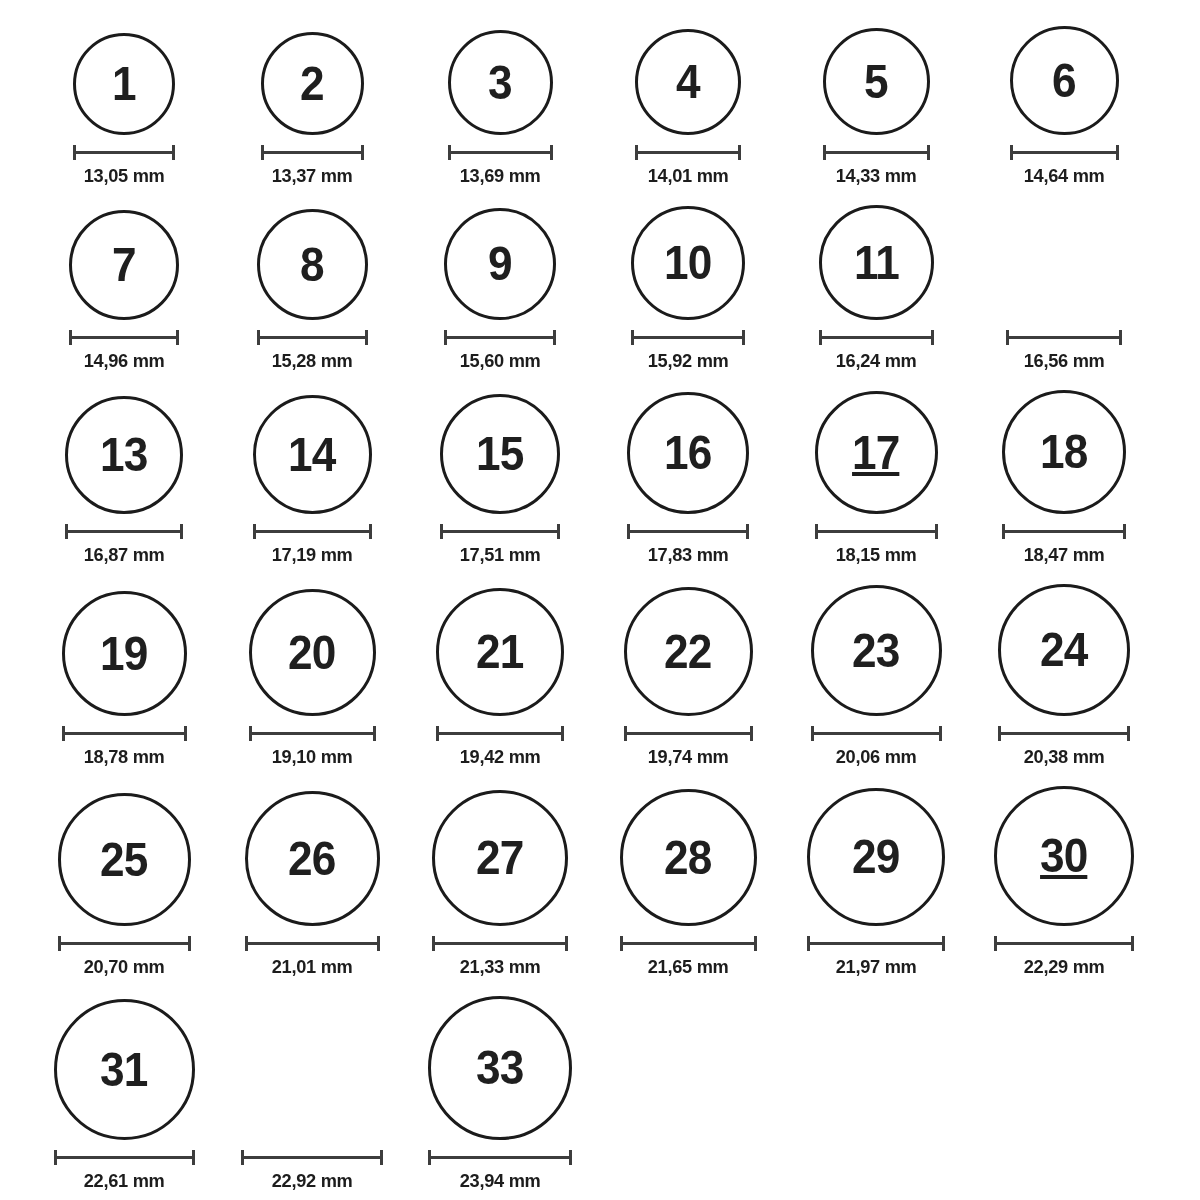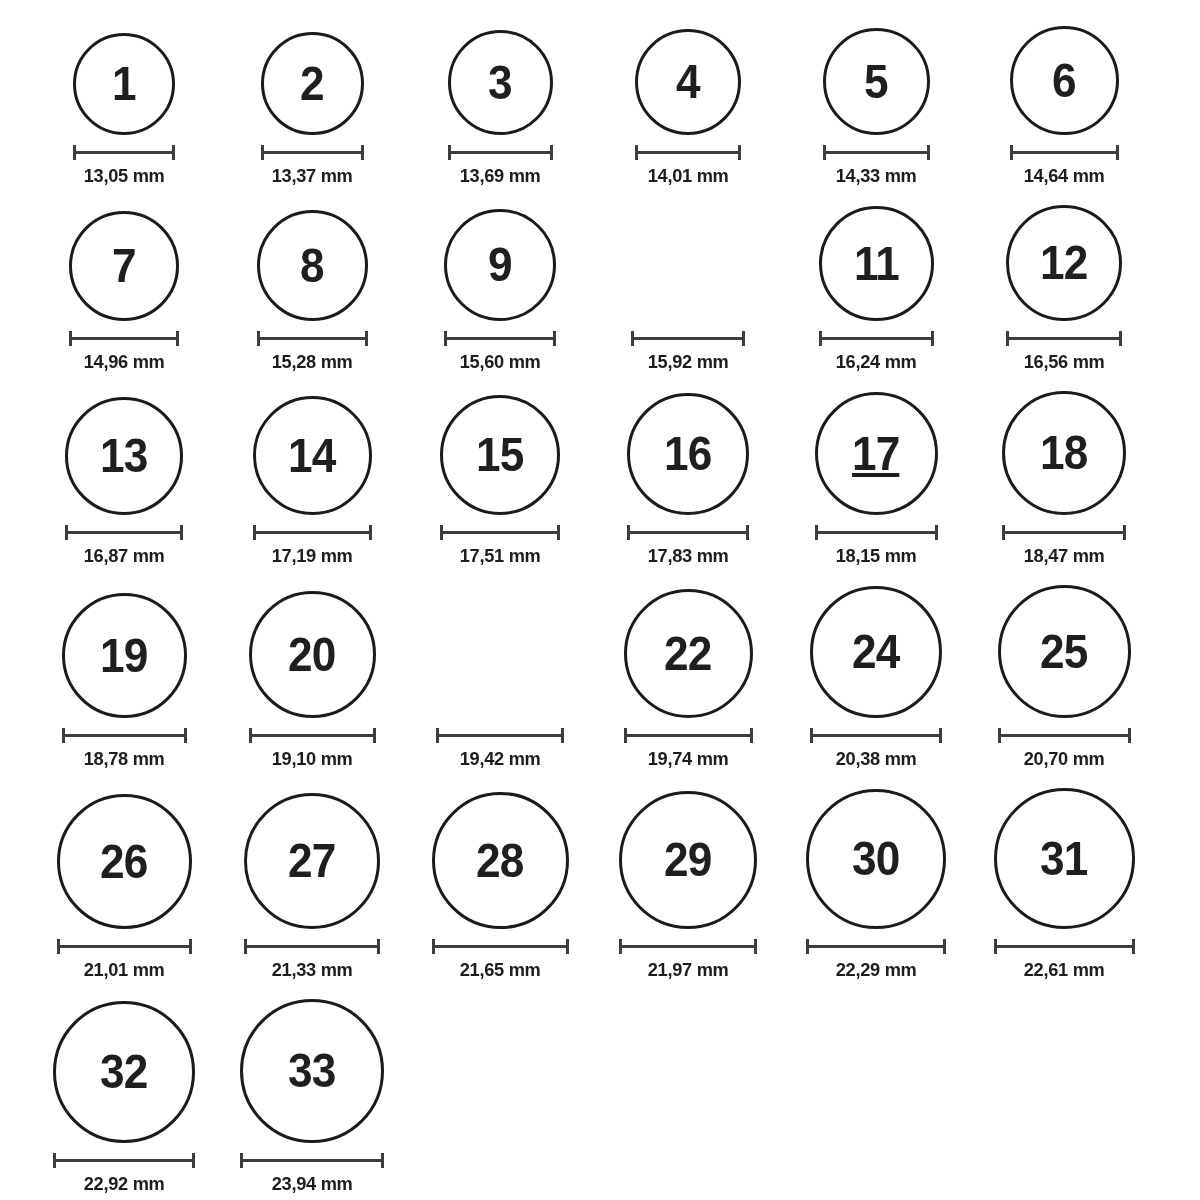--- a/index.html
+++ b/index.html
@@ -145,36 +145,36 @@
 
     <div class="size-cell">
       <div class="ring-circle" style="width: 112px; height: 112px;">
         <span class="ring-number">9</span>
       </div>
       <div class="measure-bar" style="width: 112px;"></div>
       <div class="diameter-label">15,60 mm</div>
     </div>
 
     <div class="size-cell">
+      <div class="ring-circle" style="width: 114px; height: 114px;">
+        <span class="ring-number">10</span>
+      </div>
       <div class="measure-bar" style="width: 114px;"></div>
       <div class="diameter-label">15,92 mm</div>
     </div>
 
     <div class="size-cell">
       <div class="ring-circle" style="width: 115px; height: 115px;">
         <span class="ring-number">11</span>
       </div>
       <div class="measure-bar" style="width: 115px;"></div>
       <div class="diameter-label">16,24 mm</div>
     </div>
 
     <div class="size-cell">
-      <div class="ring-circle" style="width: 116px; height: 116px;">
-        <span class="ring-number">12</span>
-      </div>
       <div class="measure-bar" style="width: 116px;"></div>
       <div class="diameter-label">16,56 mm</div>
     </div>
 
     <div class="size-cell">
       <div class="ring-circle" style="width: 118px; height: 118px;">
         <span class="ring-number">13</span>
       </div>
       <div class="measure-bar" style="width: 118px;"></div>
       <div class="diameter-label">16,87 mm</div>
@@ -230,32 +230,42 @@
 
     <div class="size-cell">
       <div class="ring-circle" style="width: 127px; height: 127px;">
         <span class="ring-number">20</span>
       </div>
       <div class="measure-bar" style="width: 127px;"></div>
       <div class="diameter-label">19,10 mm</div>
     </div>
 
     <div class="size-cell">
+      <div class="ring-circle" style="width: 128px; height: 128px;">
+        <span class="ring-number">21</span>
+      </div>
       <div class="measure-bar" style="width: 128px;"></div>
       <div class="diameter-label">19,42 mm</div>
     </div>
 
     <div class="size-cell">
       <div class="ring-circle" style="width: 129px; height: 129px; text-align: right;">
         <span class="ring-number">22</span>
       </div>
       <div class="measure-bar" style="width: 129px;"></div>
       <div class="diameter-label">19,74 mm</div>
     </div>
 
+    <div class="size-cell">
+      <div class="ring-circle" style="width: 131px; height: 131px;">
+        <span class="ring-number">23</span>
+      </div>
+      <div class="measure-bar" style="width: 131px;"></div>
+      <div class="diameter-label">20,06 mm</div>
+    </div>
 
     <div class="size-cell">
       <div class="ring-circle" style="width: 132px; height: 132px;">
         <span class="ring-number">24</span>
       </div>
       <div class="measure-bar" style="width: 132px;"></div>
       <div class="diameter-label">20,38 mm</div>
     </div>
 
     <div class="size-cell">
@@ -292,39 +302,36 @@
 
     <div class="size-cell">
       <div class="ring-circle" style="width: 138px; height: 138px; align-items: center;">
         <span class="ring-number">29</span>
       </div>
       <div class="measure-bar" style="width: 138px;"></div>
       <div class="diameter-label">21,97 mm</div>
     </div>
 
     <div class="size-cell">
-      <div class="ring-circle" style="width: 140px; height: 140px;">
+      <div class="ring-circle" style="width: 140px; height: 140px; text-decoration: underline;">
         <span class="ring-number">30</span>
       </div>
       <div class="measure-bar" style="width: 140px;"></div>
       <div class="diameter-label">22,29 mm</div>
     </div>
 
     <div class="size-cell">
       <div class="ring-circle" style="width: 141px; height: 141px;">
         <span class="ring-number">31</span>
       </div>
       <div class="measure-bar" style="width: 141px;"></div>
       <div class="diameter-label">22,61 mm</div>
     </div>
 
     <div class="size-cell">
-      <div class="ring-circle" style="width: 142px; height: 142px;">
-        <span class="ring-number">32</span>
-      </div>
       <div class="measure-bar" style="width: 142px;"></div>
       <div class="diameter-label">22,92 mm</div>
     </div>
 
     <div class="size-cell">
       <div class="ring-circle" style="width: 144px; height: 144px;">
         <span class="ring-number">33</span>
       </div>
       <div class="measure-bar" style="width: 144px;"></div>
       <div class="diameter-label">23,94 mm</div>

